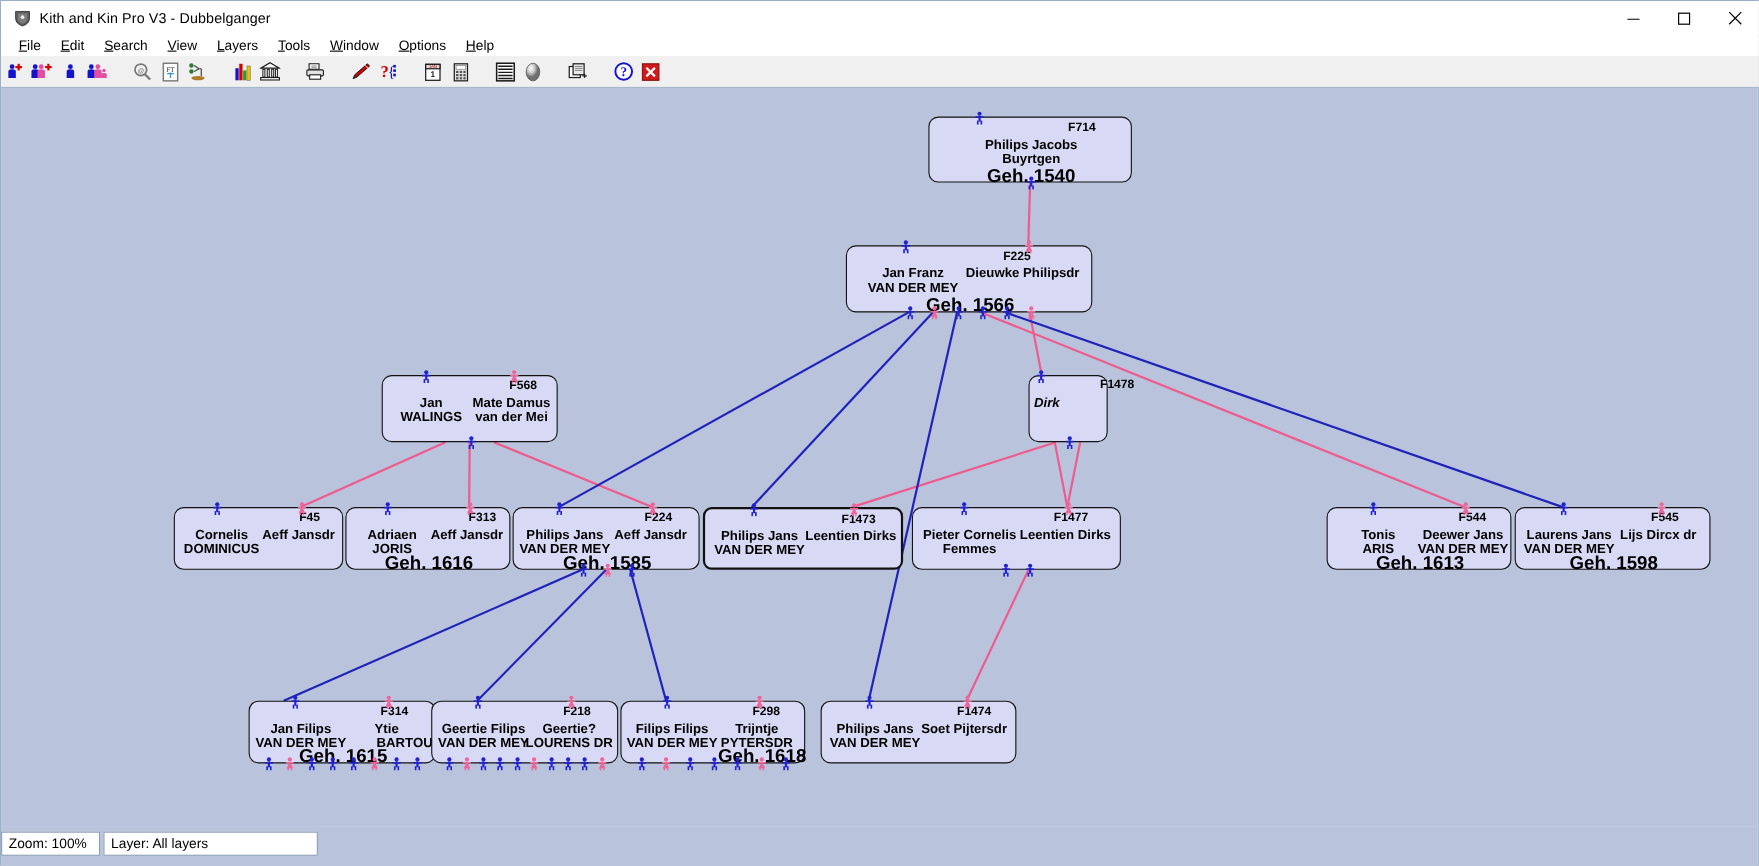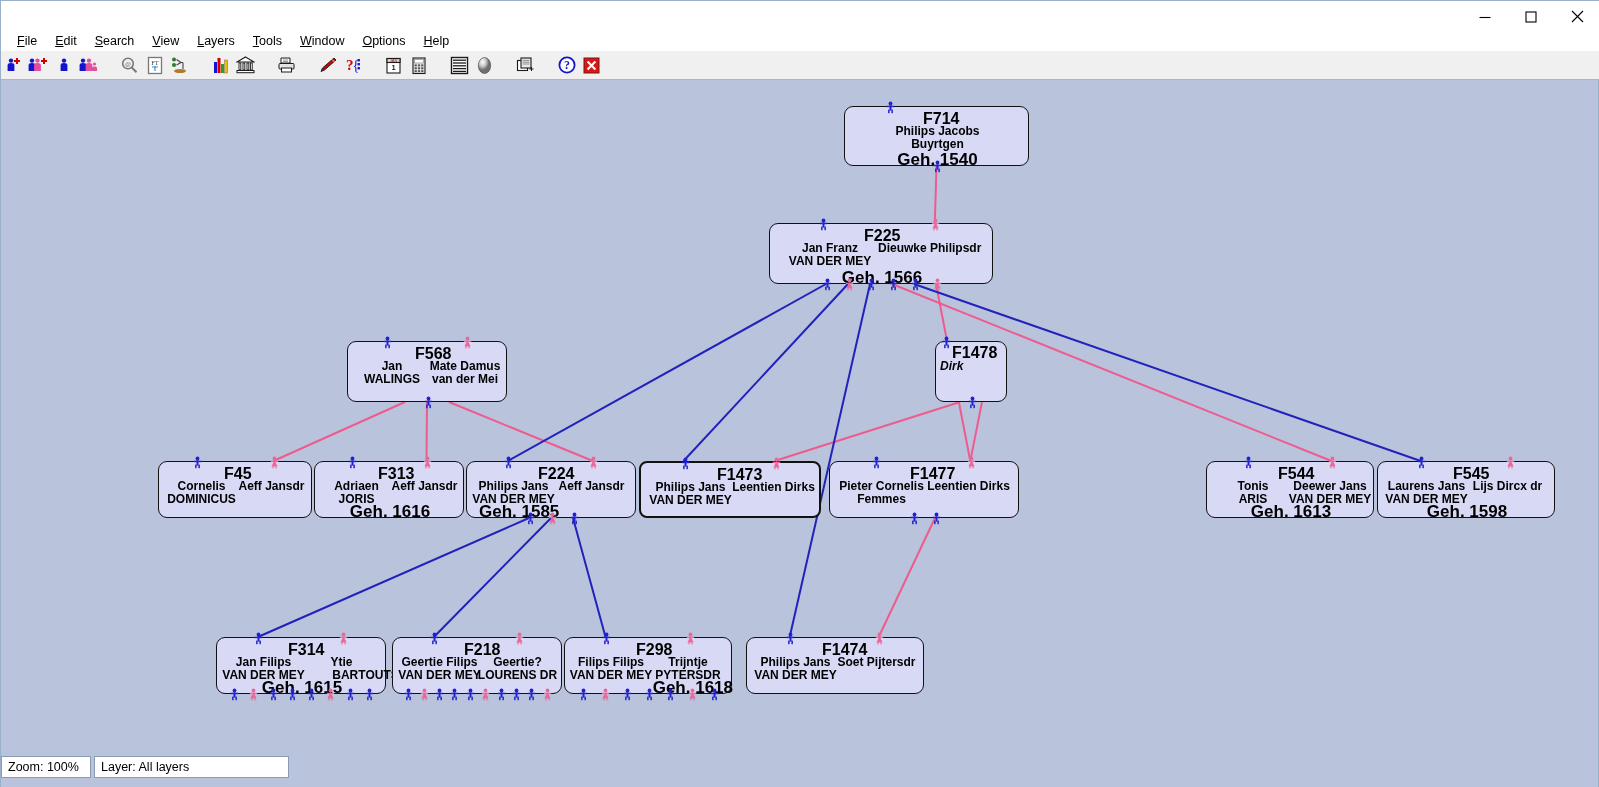--- a/index.html
+++ b/index.html
@@ -35,40 +35,50 @@
   .tb-sep{width:16px;height:24px;}
   .tb-btn svg{display:block;}
 
   
   .canvas{position:absolute;left:0;top:79px;width:1597px;height:671px;background:#b9c4dc;overflow:hidden;}
   .canvas svg.links{position:absolute;left:0;top:0;width:1597px;height:671px;}
 
   .fbox{position:absolute;box-sizing:border-box;background:#d8daf5;
         border:1.3px solid #111;border-radius:9px;}
   .fbox.sel{border-width:2.6px;border-radius:8px;}
-  .fbox .fid{position:absolute;font-size:16px;font-weight:bold;color:#000;white-space:nowrap;}
+  .fbox .fid{position:absolute;font-size:11px;font-weight:bold;color:#000;white-space:nowrap;margin-left:48px;}
   .fbox .nm{position:absolute;font-size:12px;font-weight:bold;color:#000;white-space:nowrap;}
   .fbox .geh{position:absolute;font-size:17px;font-weight:bold;color:#000;white-space:nowrap;}
 
   .pic{position:absolute;width:9px;height:13px;}
   .pic svg{display:block;}
 
   
   .statusbar{position:absolute;left:0;top:750px;width:1597px;height:36px;background:#b9c4dc;}
   .sb-fields{position:absolute;left:0;top:5px;height:22px;display:flex;align-items:stretch;}
   .sb-cell{background:#ffffff;border:1px solid #8a9cb4;border-right:1px solid #8a9cb4;
            font-size:12.5px;color:#000;display:flex;align-items:center;padding:0 6px;
            box-sizing:border-box;margin-right:3px;}
 </style>
 </head>
 <body>
 
 <div class="app">
 
   <div class="titlebar">
+    <div class="title-left">
+      <span class="app-icon">
+        <svg width="17" height="17" viewBox="0 0 17 17">
+          <path d="M2.2 2.4 L14.8 2.4 L14.8 8.5 Q14.8 13.6 8.5 15.6 Q2.2 13.6 2.2 8.5 Z" fill="#5c5c5c" stroke="#333" stroke-width="0.8"></path>
+          <path d="M4.2 4.2 L12.8 4.2 L12.8 8.6 Q12.8 12.1 8.5 13.7 Q4.2 12.1 4.2 8.6 Z" fill="#7d7d7d"></path>
+          <circle cx="8.5" cy="7.6" r="1.7" fill="#e8e8e8"></circle>
+        </svg>
+      </span>
+      <span class="title-text">Kith and Kin Pro V3 - Dubbelganger</span>
+    </div>
     <div class="wbtns">
       <div class="wbtn">
         <svg width="12" height="12" viewBox="0 0 12 12">
             <line x1="0.5" y1="6.5" x2="11.5" y2="6.5" stroke="#000" stroke-width="1.1"></line>
           </svg>
       </div>
       <div class="wbtn">
         <svg width="12" height="12" viewBox="0 0 12 12">
             <rect x="1" y="1" width="10" height="10" fill="none" stroke="#000" stroke-width="1.1"></rect>
           </svg>
@@ -521,21 +531,21 @@
       <circle cx="4.5" cy="2.4" r="1.9" fill="#ee6699"></circle>
       <path d="M1.4 10.6 L4.5 4.1 L7.6 10.6 Z" fill="#ee6699"></path>
       <rect x="0.8" y="4.7" width="7.4" height="1.4" fill="#ee6699"></rect>
       <rect x="2.4" y="10.6" width="1.2" height="1.8" fill="#ee6699"></rect>
       <rect x="5.4" y="10.6" width="1.2" height="1.8" fill="#ee6699"></rect>
     </svg>
         </span>
         <div class="nm" style="left: 4px; top: 17px; width: 85px; text-align: center;">Philips Jans</div>
         <div class="nm" style="left: 4px; top: 30px; width: 85px; text-align: center;">VAN DER MEY</div>
         <div class="nm" style="left: 82px; top: 17px; width: 85px; text-align: center;">Aeff Jansdr</div>
-        <div class="geh" style="left: 12px; width: 170px; text-align: left; top: 40px;">Geh. 1585</div>
+        <div class="geh" style="left: 0px; width: 170px; text-align: center; top: 40px;">Geh. 1585</div>
         <span class="pic" style="left: 59px; top: 50px;">
           <svg width="9" height="13" viewBox="0 0 9 13">
       <circle cx="4.5" cy="2.4" r="1.9" fill="#2222cc"></circle>
       <rect x="3.5" y="4.2" width="2" height="5.4" fill="#2222cc"></rect>
       <rect x="0.8" y="4.7" width="7.4" height="1.5" fill="#2222cc"></rect>
       <rect x="2.1" y="8.6" width="1.5" height="3.6" fill="#2222cc"></rect>
       <rect x="5.4" y="8.6" width="1.5" height="3.6" fill="#2222cc"></rect>
     </svg>
         </span>
         <span class="pic" style="left: 81px; top: 50px;">
@@ -667,21 +677,21 @@
       <rect x="0.8" y="4.7" width="7.4" height="1.4" fill="#ee6699"></rect>
       <rect x="2.4" y="10.6" width="1.2" height="1.8" fill="#ee6699"></rect>
       <rect x="5.4" y="10.6" width="1.2" height="1.8" fill="#ee6699"></rect>
     </svg>
         </span>
         <div class="nm" style="left: 4px; top: 17px; width: 89px; text-align: center;">Laurens Jans</div>
         <div class="nm" style="left: 4px; top: 30px; width: 89px; text-align: center;">VAN DER MEY</div>
         <div class="nm" style="left: 85px; top: 17px; width: 89px; text-align: center;">Lijs Dircx dr</div>
         <div class="geh" style="left: 0px; width: 178px; text-align: center; top: 40px;">Geh. 1598</div>
       </div>
-      <div class="fbox" style="left: 215px; top: 557px; width: 170px; height: 57px;">
+      <div class="fbox" style="left: 225px; top: 557px; width: 170px; height: 57px;">
         <div class="fid" style="left: 71px; top: 3px;">F314</div>
         <span class="pic" style="left: 37px; top: -6px;">
           <svg width="9" height="13" viewBox="0 0 9 13">
       <circle cx="4.5" cy="2.4" r="1.9" fill="#2222cc"></circle>
       <rect x="3.5" y="4.2" width="2" height="5.4" fill="#2222cc"></rect>
       <rect x="0.8" y="4.7" width="7.4" height="1.5" fill="#2222cc"></rect>
       <rect x="2.1" y="8.6" width="1.5" height="3.6" fill="#2222cc"></rect>
       <rect x="5.4" y="8.6" width="1.5" height="3.6" fill="#2222cc"></rect>
     </svg>
         </span>

